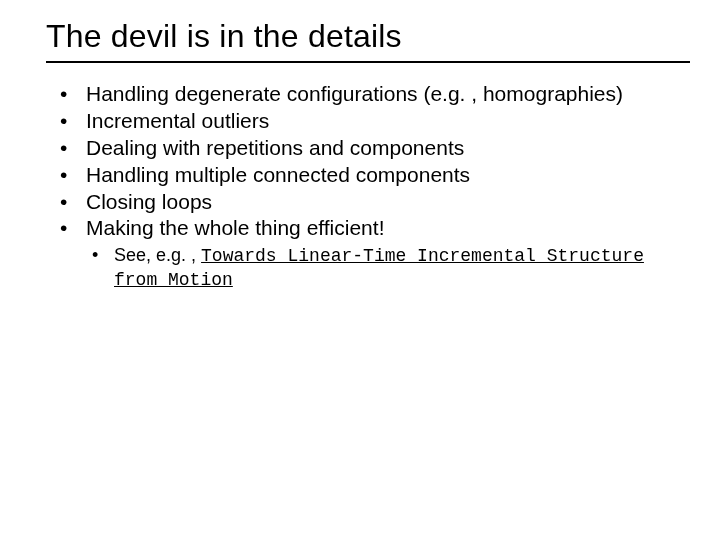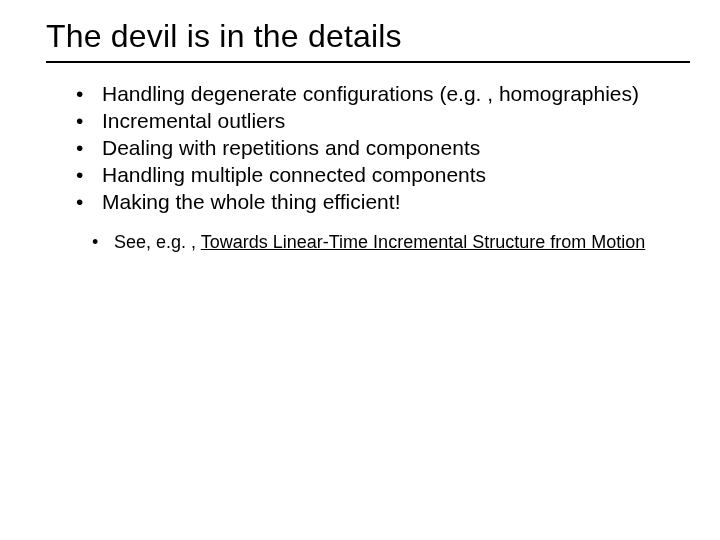--- a/index.html
+++ b/index.html
@@ -21,21 +21,21 @@
     margin: 0 0 6px 0;
     letter-spacing: 0.2px;
   }
   .title-rule {
     border: none;
     border-top: 2px solid #000;
     margin: 0 0 18px 0;
   }
   ul.main {
     list-style: none;
-    margin: 16px;
+    margin: 0;
     padding: 0 0 0 10px;
     font-size: 21px;
     line-height: 1.28;
   }
   ul.main > li {
     position: relative;
     padding-left: 30px;
     margin: 0;
   }
   ul.main > li::before {
@@ -59,33 +59,35 @@
   ul.sub > li::before {
     content: "•";
     position: absolute;
     left: 2px;
     top: 0;
     font-size: 18px;
   }
   .link {
     text-decoration: underline;
     color: #000;
+    font-family: Liberation Mono, monospace;
   }
 </style>
 </head>
 <body>
 
 <div class="slide">
   <h1 class="title">The devil is in the details</h1>
   <hr class="title-rule">
   <ul class="main">
     <li>Handling degenerate configurations (e.g. , homographies)</li>
     <li>Incremental outliers</li>
     <li>Dealing with repetitions and components</li>
     <li>Handling multiple connected components</li>
+    <li>Closing loops</li>
     <li>Making the whole thing efficient!</li>
   </ul>
   <ul class="sub">
     <li>
       <span>See, e.g. , </span><span class="link">Towards Linear-Time Incremental Structure from Motion</span>
     </li>
   </ul>
 </div>
 
 </body></html>

